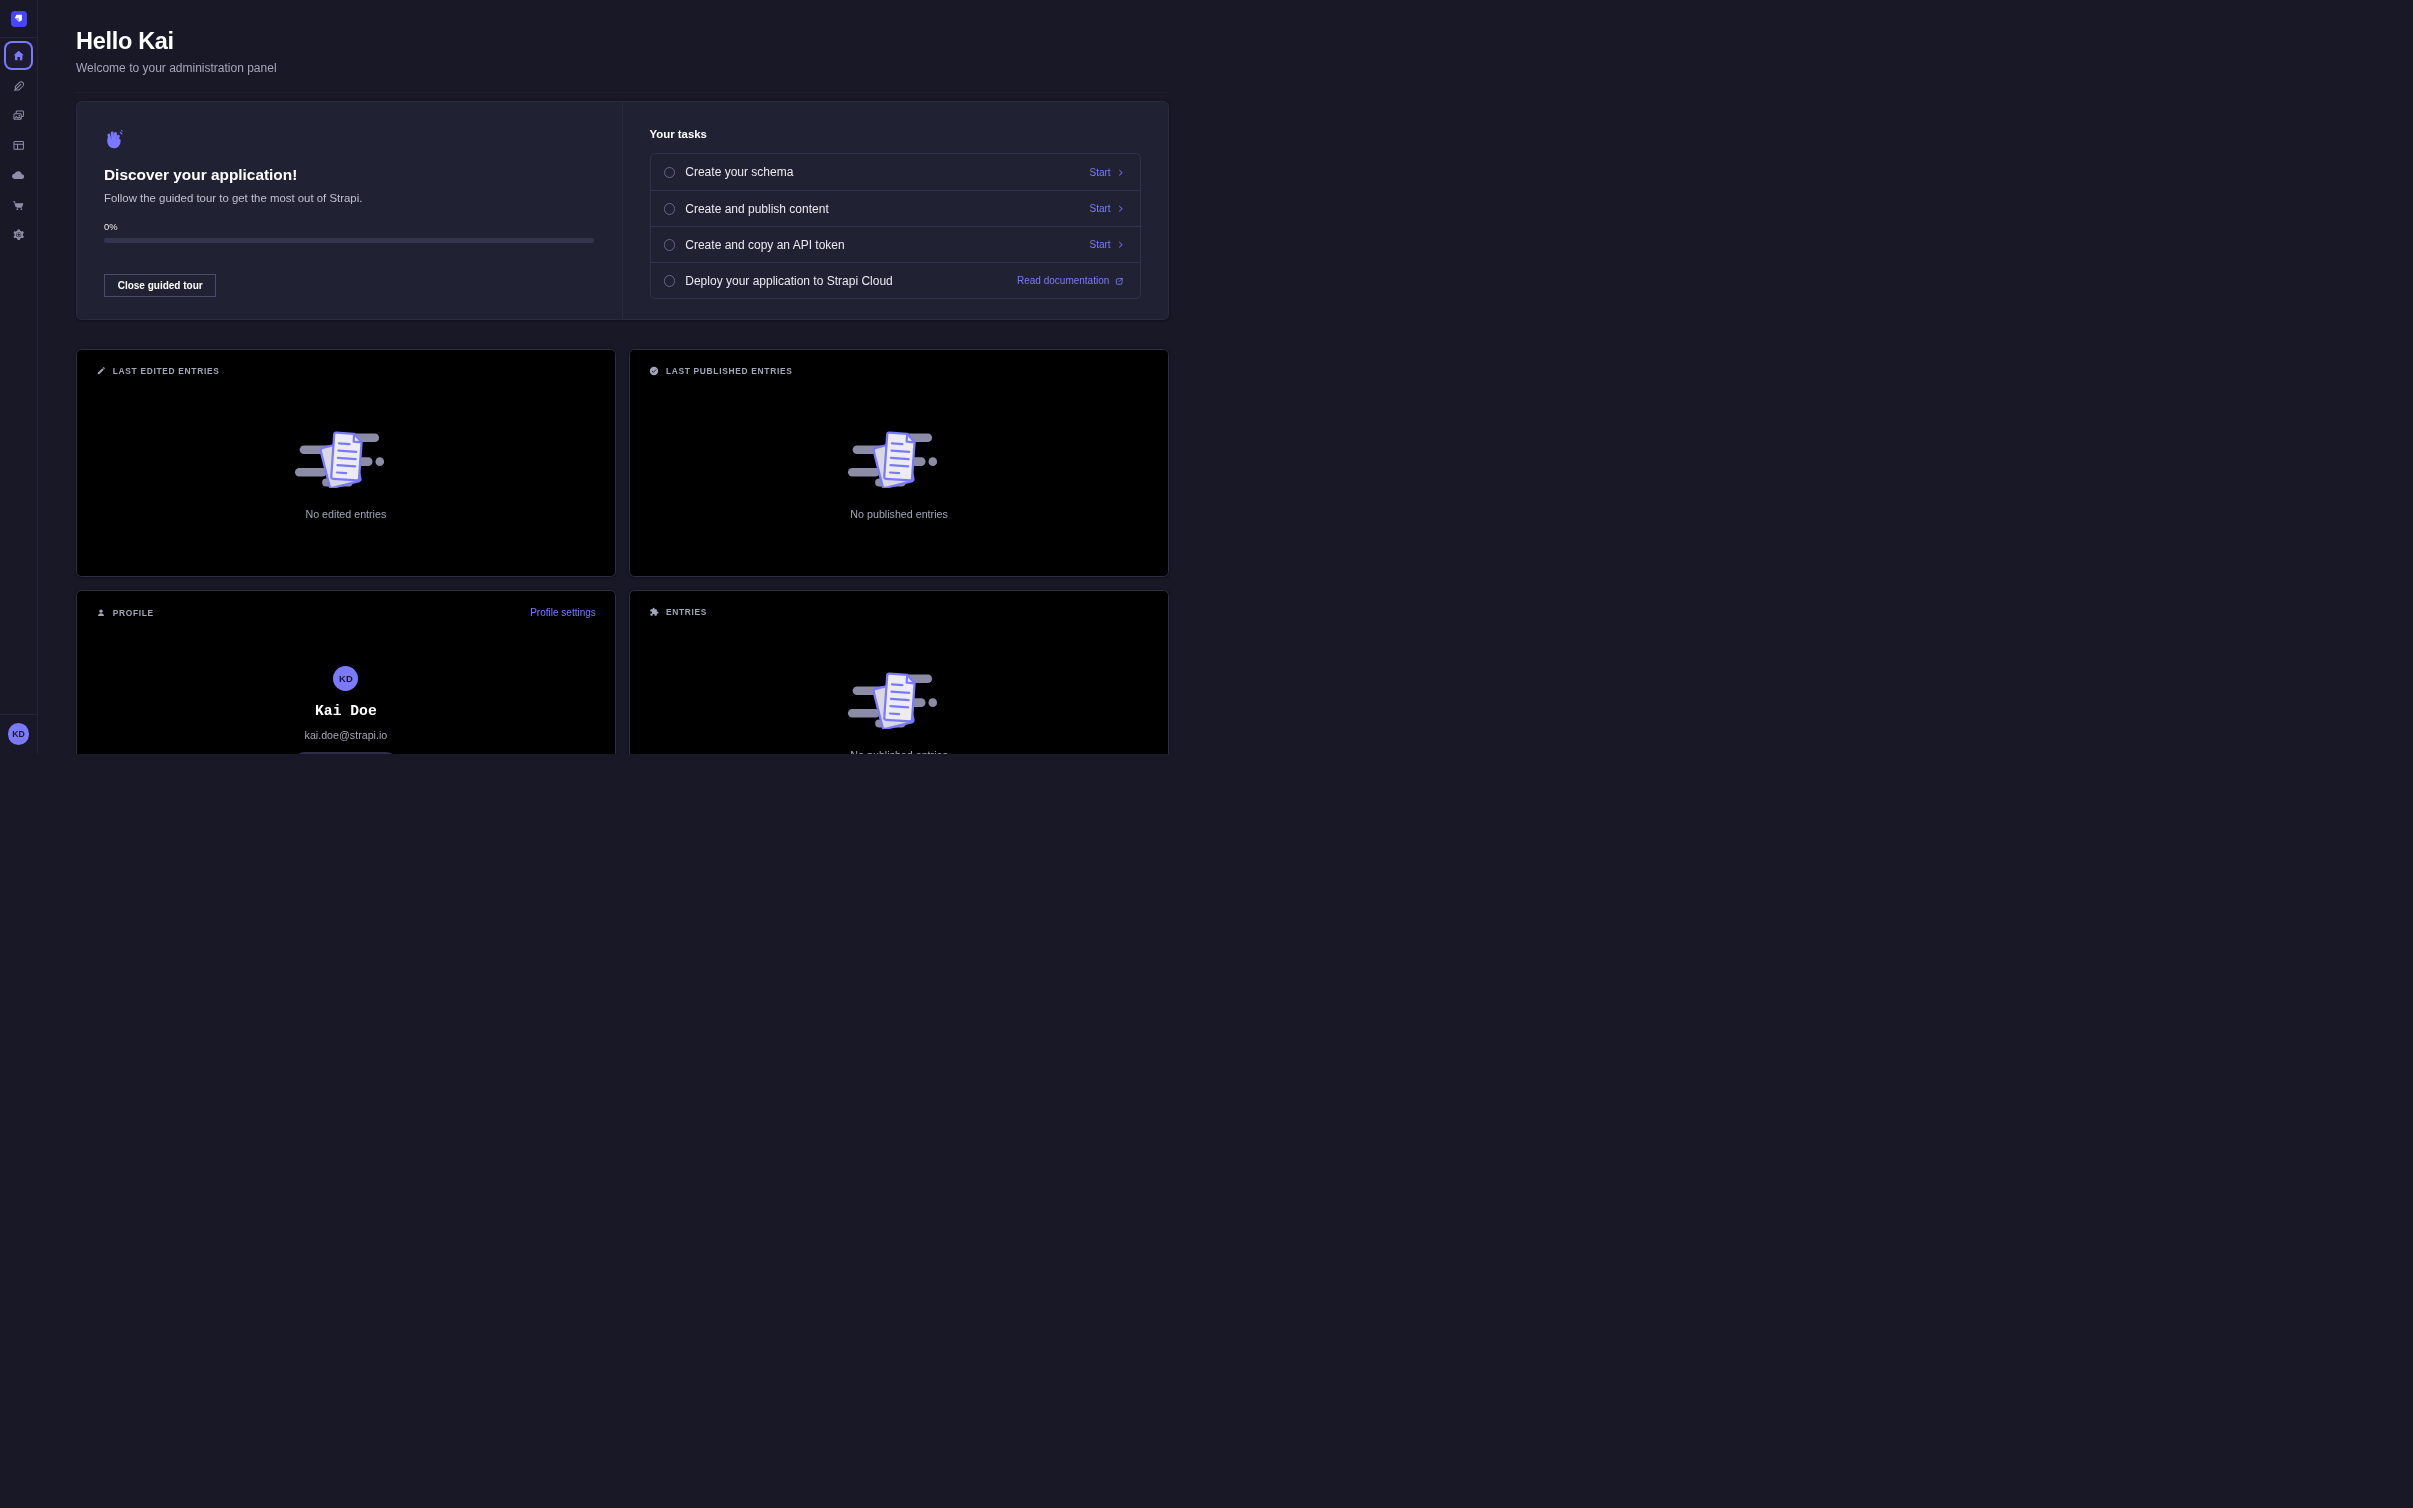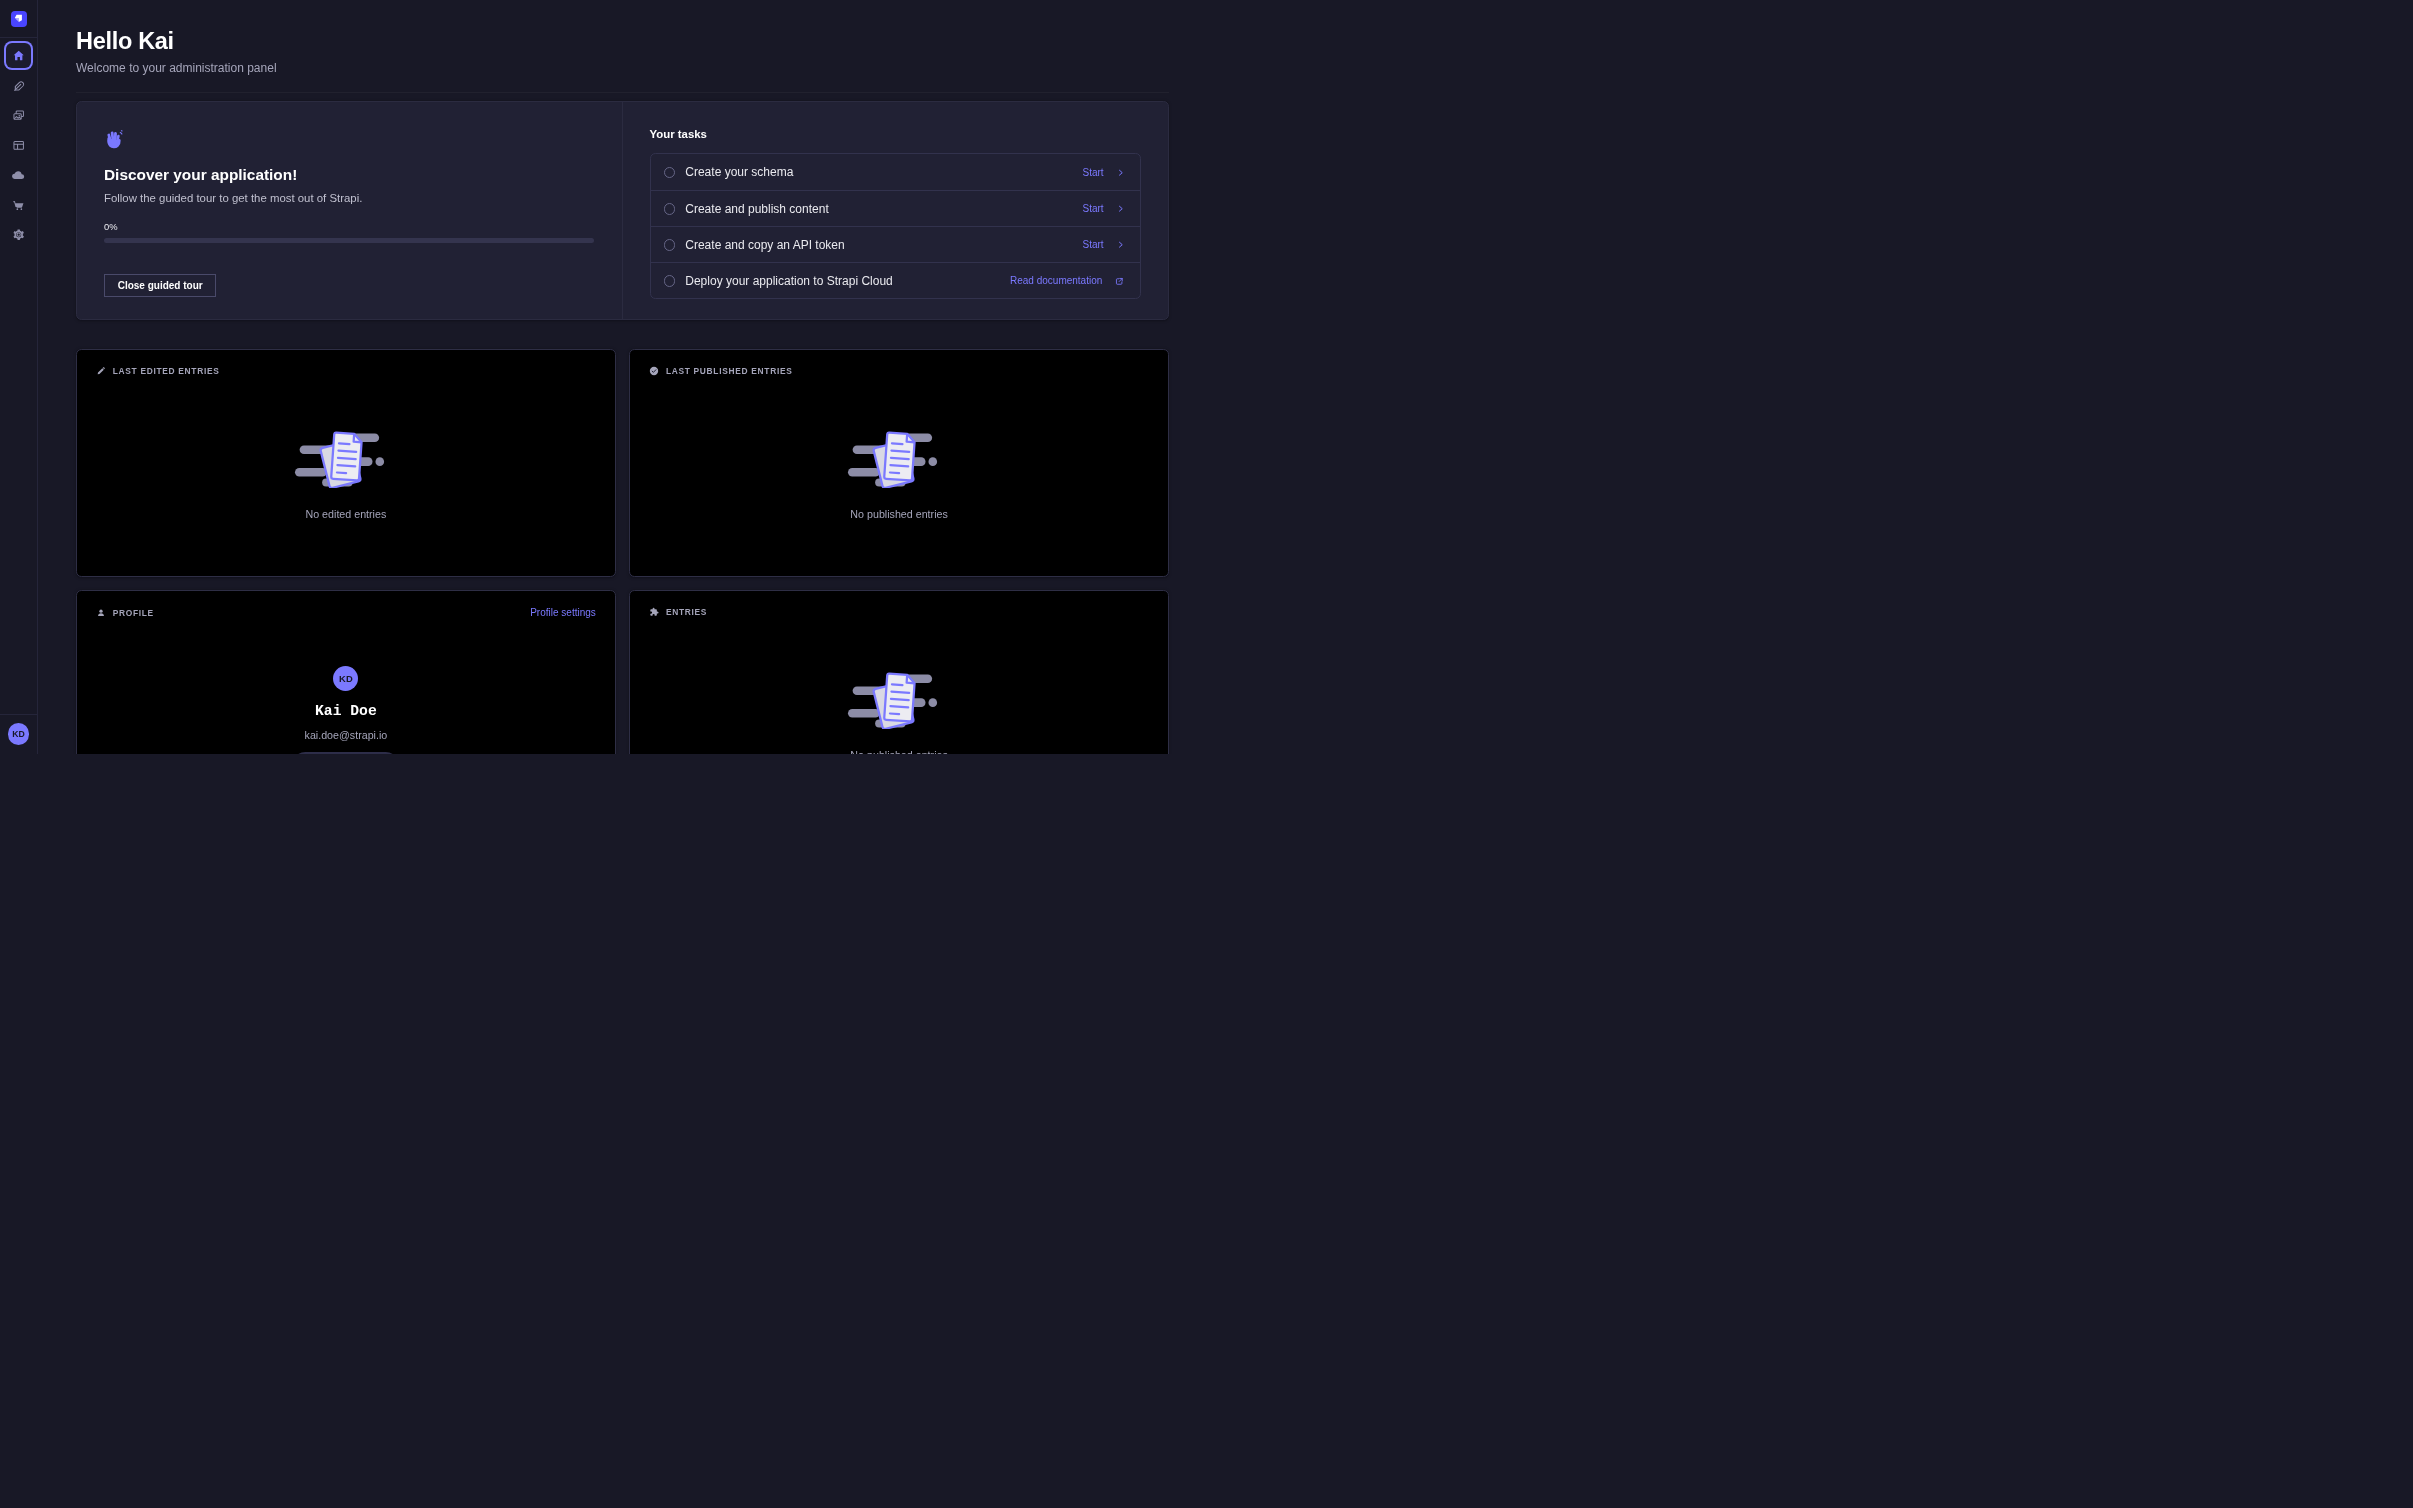--- a/index.html
+++ b/index.html
@@ -75,21 +75,21 @@
     height:36px; display:flex; align-items:center; padding:0 16px 0 13.4px;
   }
   .task-row + .task-row { border-top:0.7px solid #32324d; }
   .task-circle {
     width:11.4px; height:11.4px; border-radius:50%;
     border:1.3px solid #666687; margin-right:10px; flex:0 0 auto;
   }
   .task-label { font-size:12px; color:#eaeaef; flex:1 1 auto; }
   .task-action {
     color:#7b79ff; font-size:10px; text-decoration:none;
-    display:flex; align-items:center; gap:13px; cursor:pointer;
+    display:flex; align-items:center; gap:6px; cursor:pointer;
   }
   .task-action svg { display:block; }
 
   
   .widget-row { display:flex; gap:13.4px; }
   .row-1 { margin-top:29px; }
   .row-2 { margin-top:13.4px; }
   .widget-card {
     flex:1 1 50%; background:#000000; border:0.7px solid #2e2e45; border-radius:5.4px;
     box-shadow:0 0.7px 2.7px rgba(3,3,5,0.35); padding:16px 19px 16px 19px;

